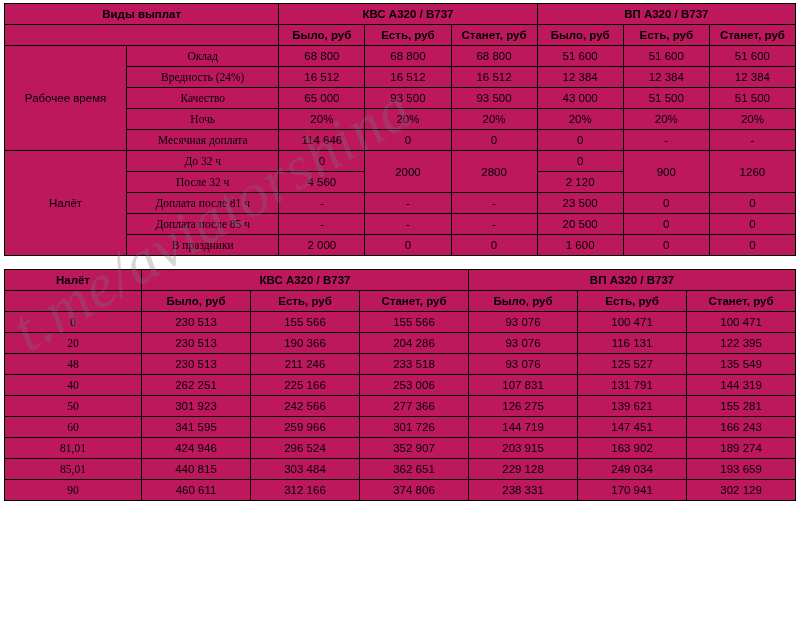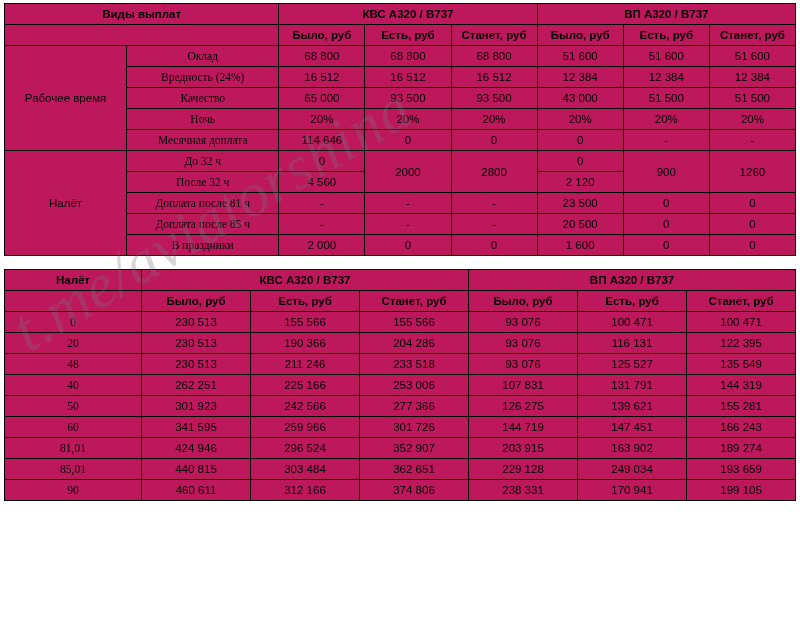--- a/index.html
+++ b/index.html
@@ -313,21 +313,21 @@
         <td class="num">249 034</td>
         <td class="num">193 659</td>
       </tr>
       <tr>
         <td class="rowlabel">90</td>
         <td class="num">460 611</td>
         <td class="num">312 166</td>
         <td class="num">374 806</td>
         <td class="num">238 331</td>
         <td class="num">170 941</td>
-        <td class="num">199 105</td>
+        <td class="num">302 129</td>
       </tr>
     </tbody>
   </table>
   </div>
 
   <div class="watermark">
     <span>t.me/aviatorshina</span>
   </div>
 
 </div>

